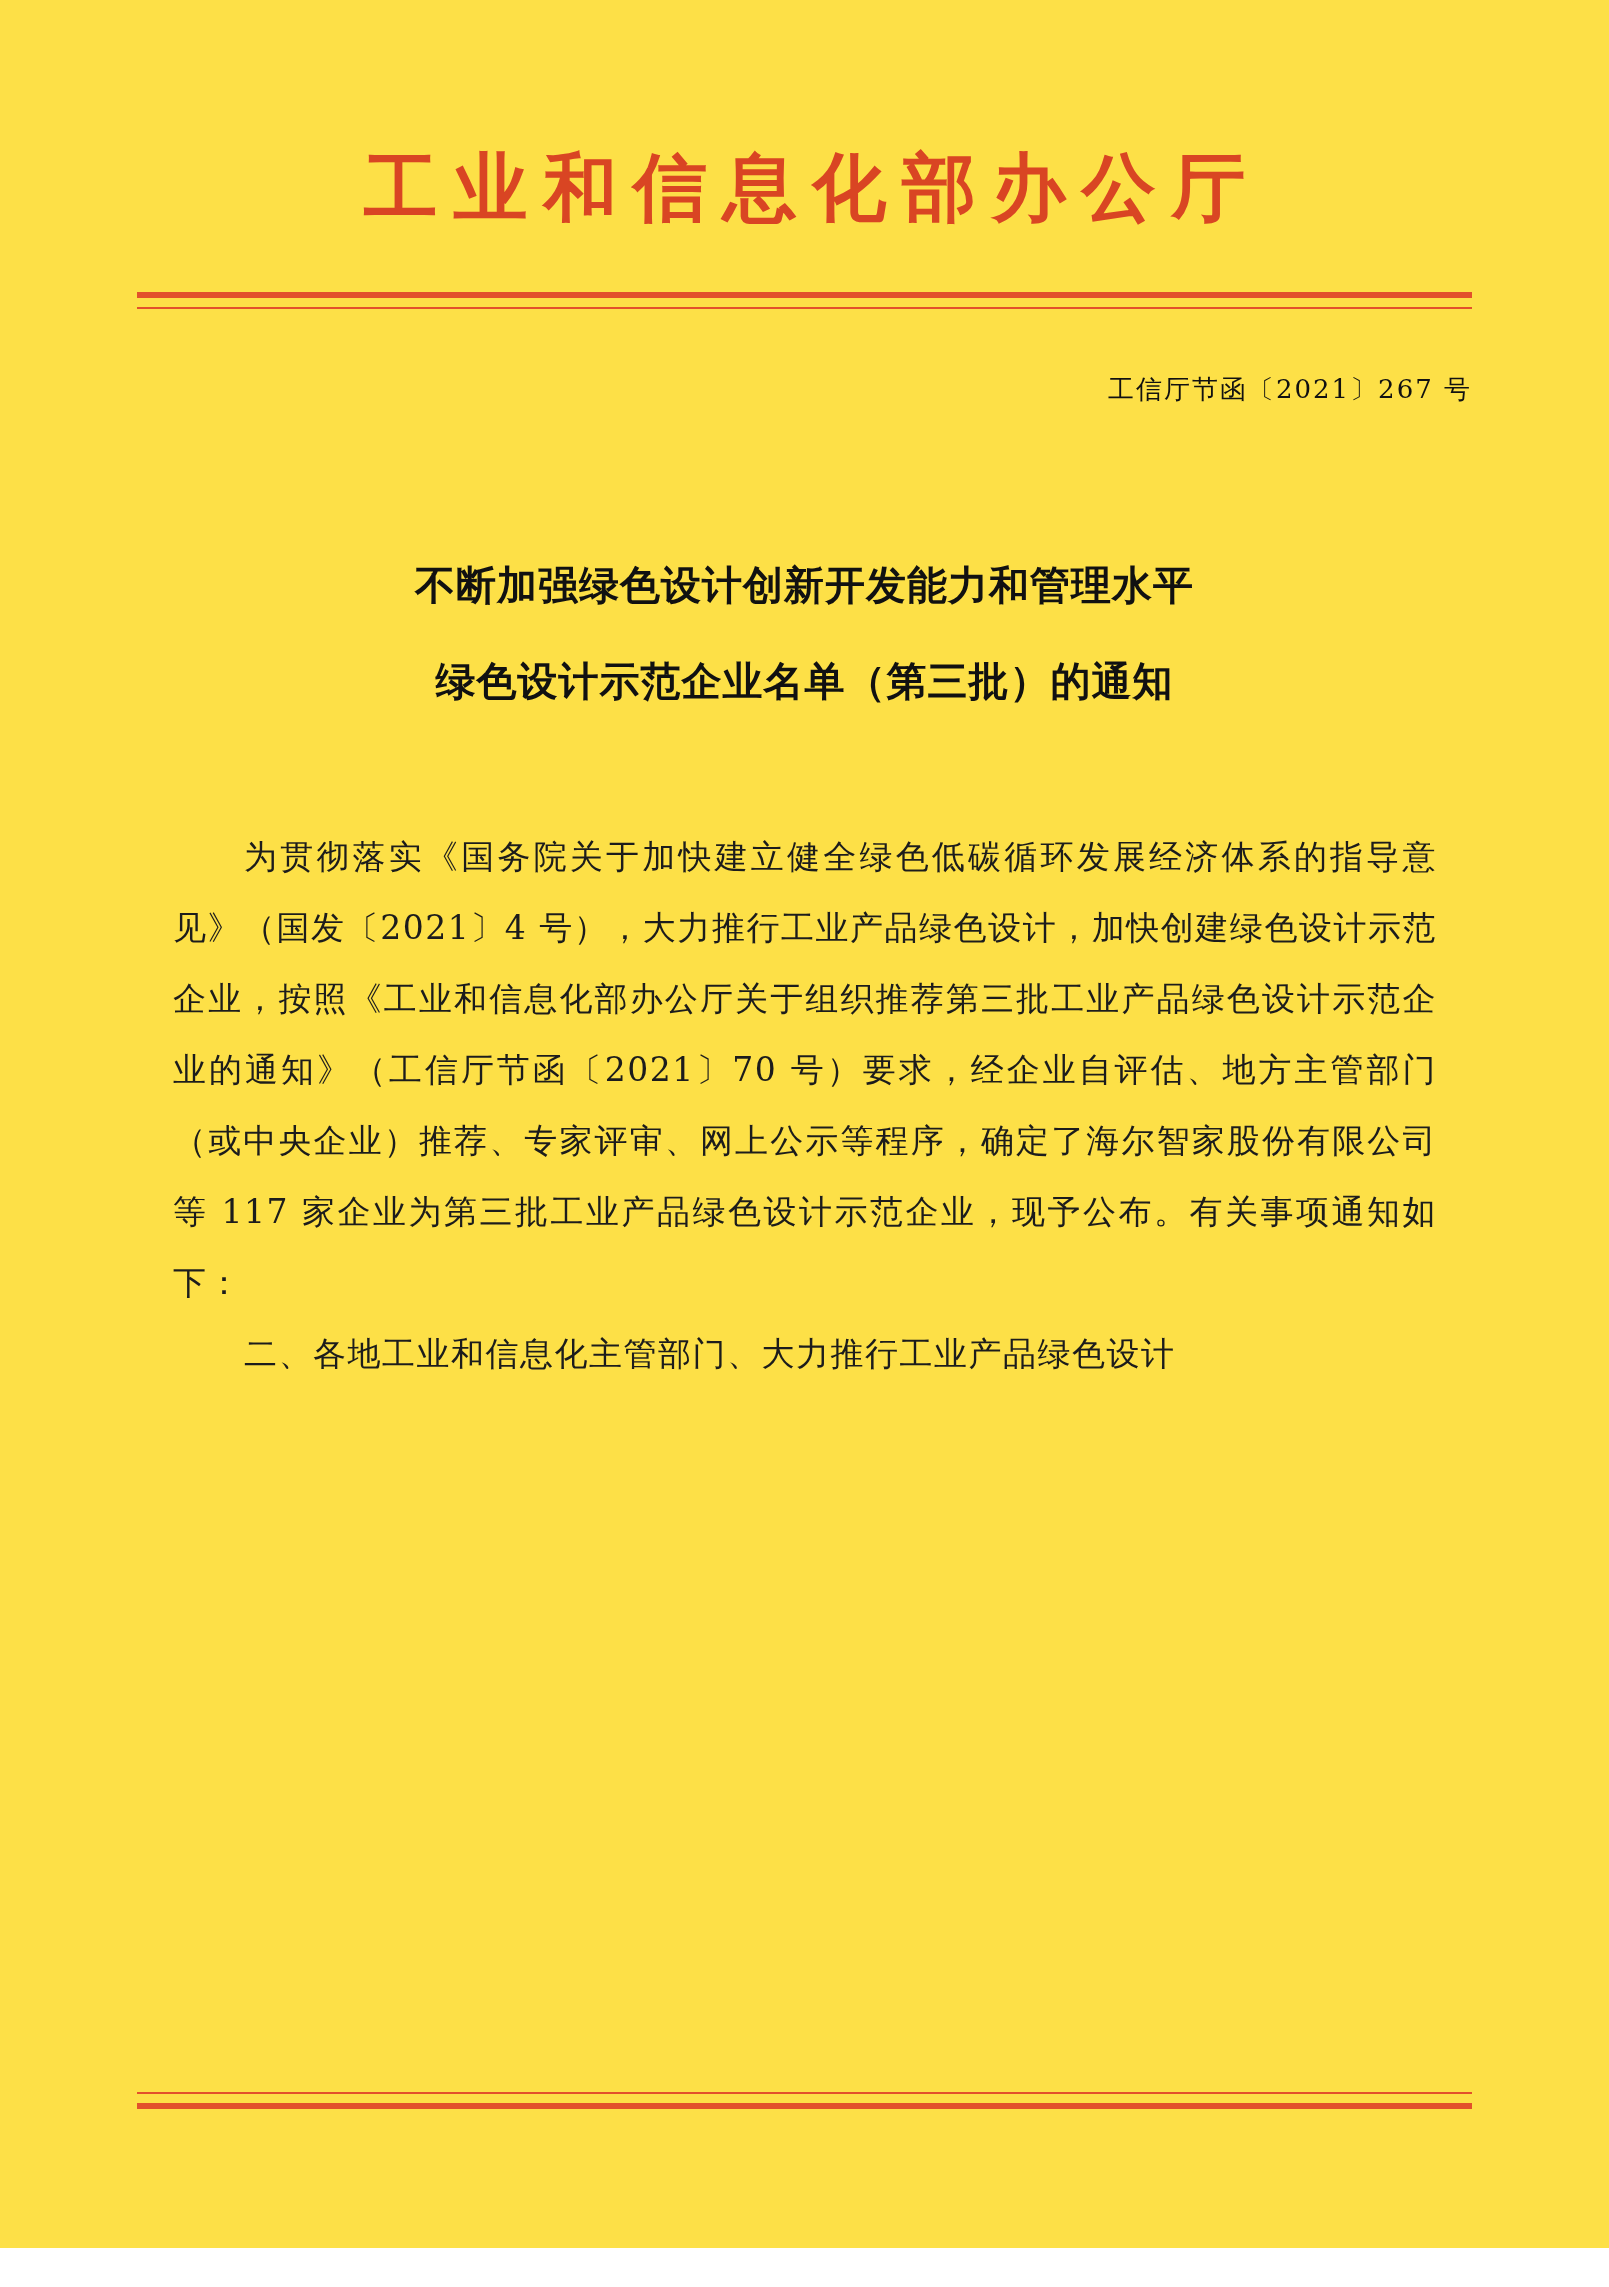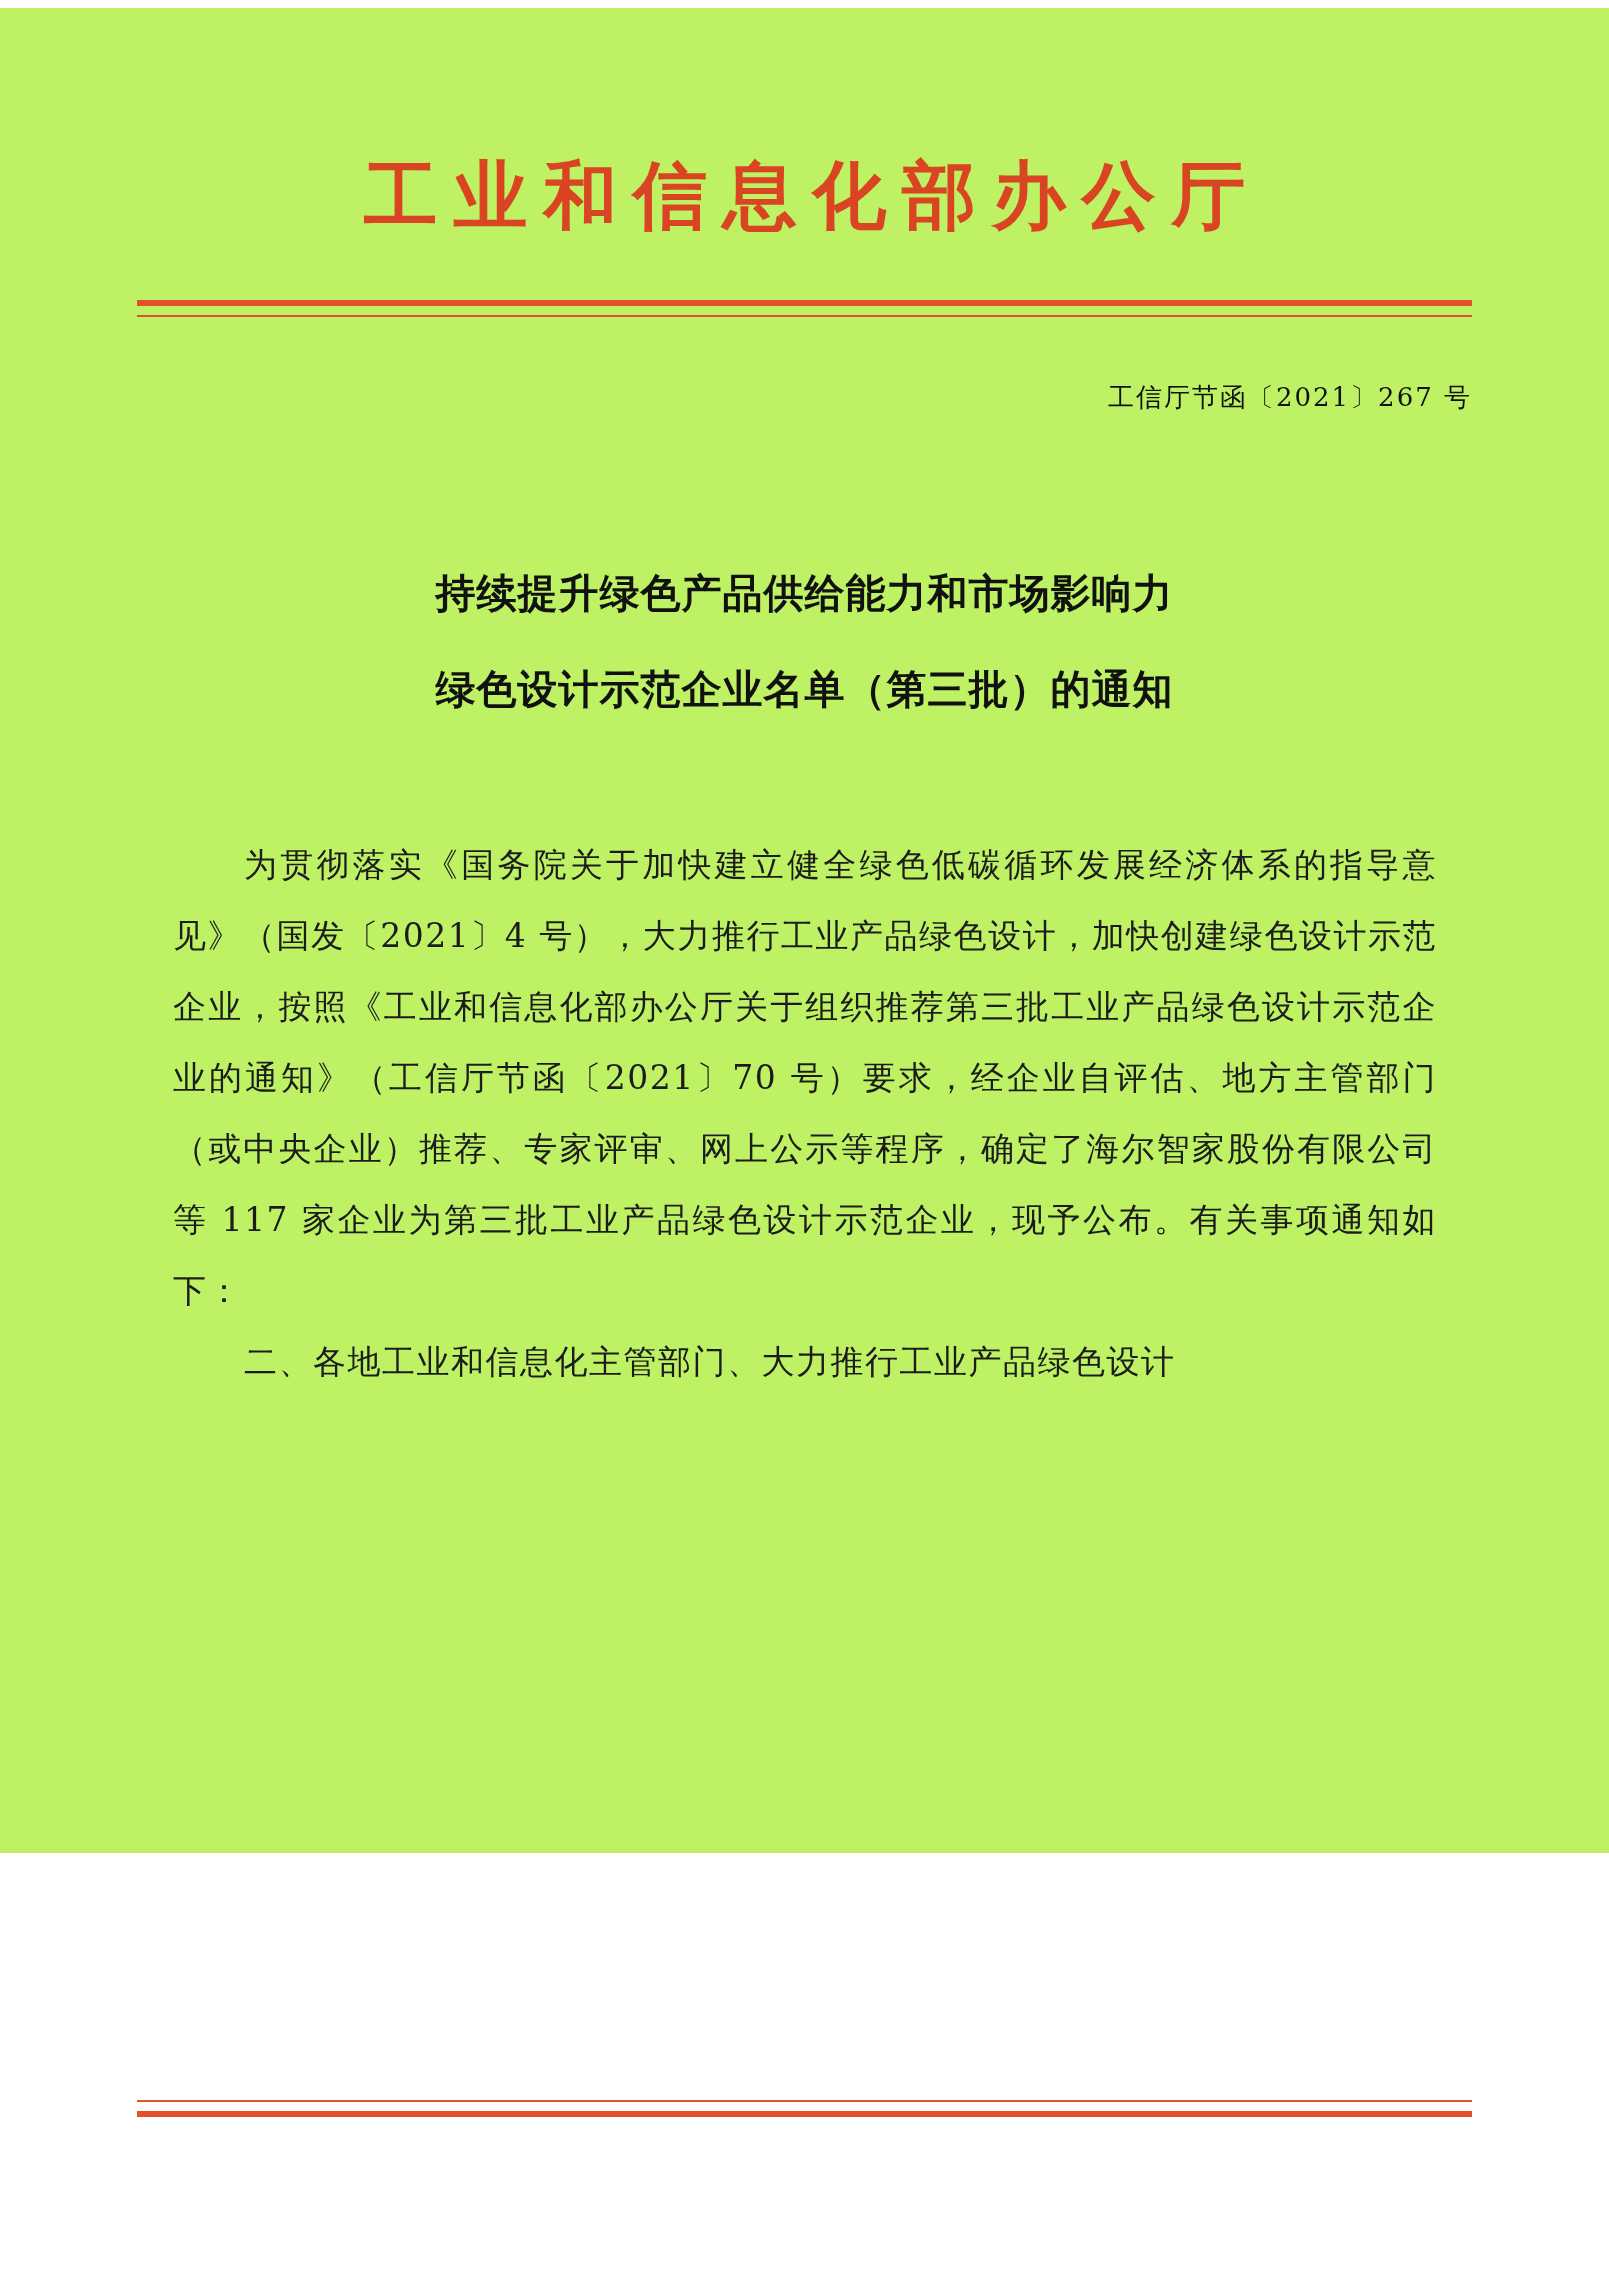--- a/index.html
+++ b/index.html
@@ -10,24 +10,24 @@
   body {
     width: 1609px;
     height: 2288px;
     font-family: "Liberation Serif", serif;
     color: #1a1a1a;
     position: relative;
     overflow: hidden;
   }
   .page {
     position: absolute;
-    left: 0; top: 8px;
+    left: 0; top: 0;
     width: 1609px;
-    height: 1845px;
-    background: #bef264;
+    height: 2248px;
+    background: #fde047;
   }
   
   .masthead {
     position: absolute;
     left: 0;
     top: 147px;
     width: 1609px;
     text-align: center;
   }
   .masthead-title {
@@ -117,21 +117,21 @@
 
   <div class="rule-group rule-top">
     <div class="rule-thick"></div>
     <div class="rule-gap"></div>
     <div class="rule-thin"></div>
   </div>
 
   <div class="doc-number">工信厅节函〔2021〕267 号</div>
 
   <div class="doc-title">
-    <div>持续提升绿色产品供给能力和市场影响力</div>
+    <div>不断加强绿色设计创新开发能力和管理水平</div>
     <div>绿色设计示范企业名单（第三批）的通知</div>
   </div>
 
   <div class="body-text">
     <p class="para indent">为贯彻落实《国务院关于加快建立健全绿色低碳循环发展经济体系的指导意见》（国发〔2021〕4 号），大力推行工业产品绿色设计，加快创建绿色设计示范企业，按照《工业和信息化部办公厅关于组织推荐第三批工业产品绿色设计示范企业的通知》（工信厅节函〔2021〕70 号）要求，经企业自评估、地方主管部门（或中央企业）推荐、专家评审、网上公示等程序，确定了海尔智家股份有限公司等 117 家企业为第三批工业产品绿色设计示范企业，现予公布。有关事项通知如下：</p>
     <p class="para indent">二、各地工业和信息化主管部门、大力推行工业产品绿色设计</p>
   </div>
 
   <div class="rule-group rule-bottom">
     <div class="rule-thin"></div>

